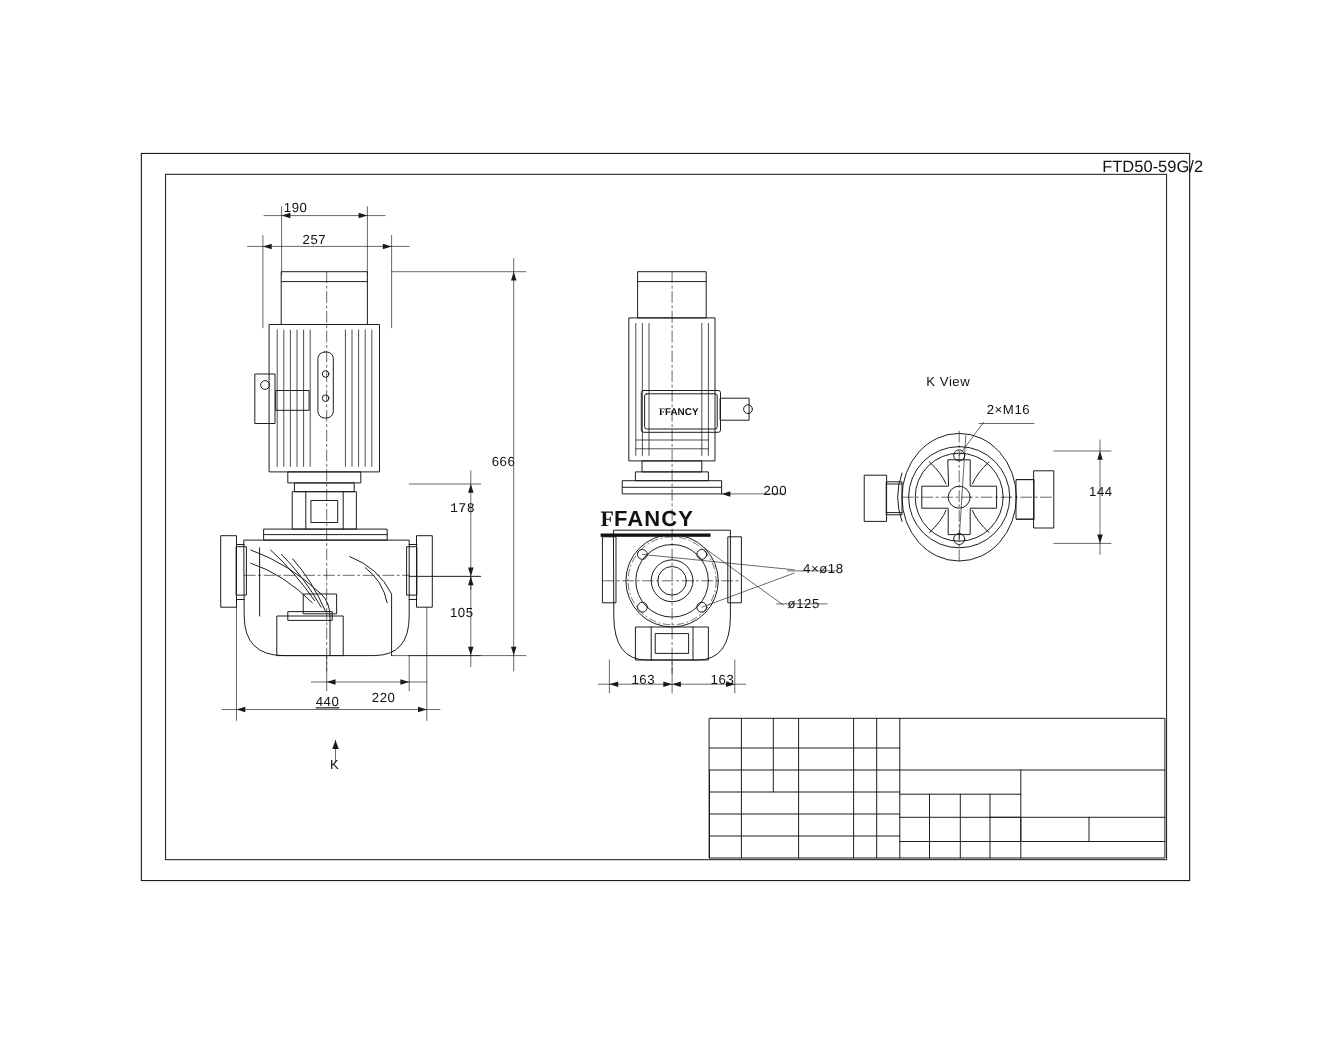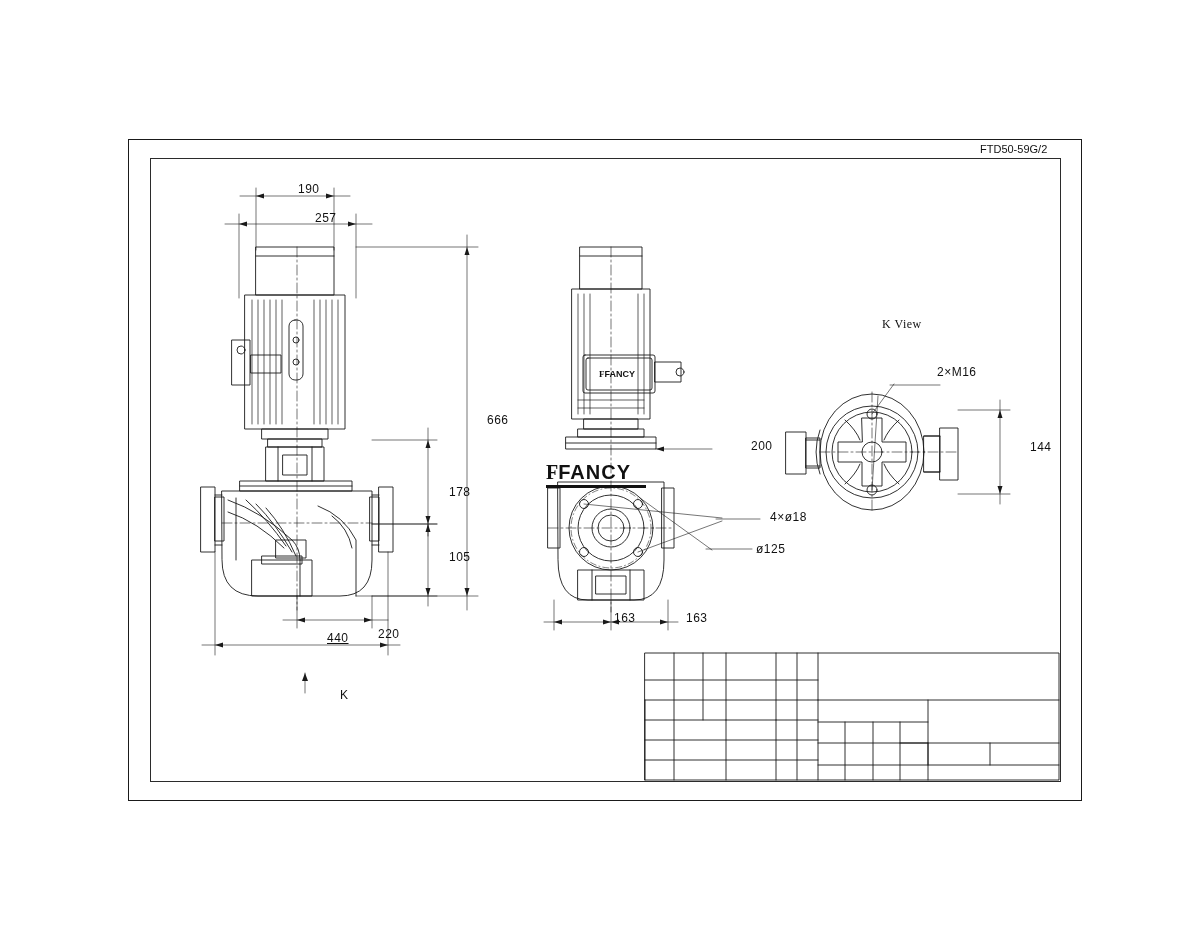--- a/index.html
+++ b/index.html
@@ -1,21 +1,21 @@
 <!DOCTYPE html>
 <html><head>
 <meta charset="utf-8">
 <style>
   html,body{margin:0;padding:0;background:#ffffff;}
   body{width:1200px;height:950px;font-family:"Liberation Sans",sans-serif;overflow:hidden;}
   #sheet{position:absolute;left:0;top:0;width:1200px;height:950px;background:#fff;}
   .frame-outer{position:absolute;left:128px;top:139px;width:952px;height:660px;border:1px solid #1a1a1a;background:#fff;}
   .frame-inner{position:absolute;left:150px;top:158px;width:909px;height:622px;border:1px solid #2b2b2b;}
   .lbl{position:absolute;color:#111;white-space:nowrap;font-size:11px;line-height:1;}
-  .dim{font-size:12px;letter-spacing:0.5px;padding-left:40px;}
+  .dim{font-size:12px;letter-spacing:0.5px;}
   svg{position:absolute;left:0;top:0;width:1200px;height:950px;overflow:visible;}
   .wm{position:absolute;color:#f3c9cd;opacity:.85;font-weight:bold;font-size:19px;letter-spacing:1px;white-space:nowrap;}
   .wm .f{color:#e8aab0;}
   .wm .sub{display:block;font-size:5.5px;letter-spacing:2px;font-weight:normal;margin-top:1px;}
   .logo{position:absolute;white-space:nowrap;}
   .logo .mark{display:inline-block;color:#111;font-weight:bold;font-size:20px;font-family:"Liberation Serif",serif;}
   .logo .word{display:inline-block;color:#111;font-weight:bold;font-size:20px;letter-spacing:1px;font-family:"Liberation Sans",sans-serif;}
   .logo .bar{display:block;height:3px;background:#111;margin-top:1px;}
   .tb{position:absolute;left:645px;top:653px;width:414px;height:127px;}
 </style>
@@ -275,37 +275,37 @@
         <line x1="900" y1="743" x2="928" y2="743"></line>
         <line x1="928" y1="743" x2="928" y2="765"></line>
         <line x1="990" y1="743" x2="990" y2="765"></line>
       </g>
     </g>
   </svg>
 
   <div class="lbl dim" style="left:258px;top:183px;">190</div>
   <div class="lbl dim" style="left:275px;top:212px;">257</div>
   <div class="lbl dim" style="left:447px;top:414px;">666</div>
-  <div class="lbl dim" style="left:409px;top:486px;">178</div>
+  <div class="lbl dim" style="left:409px;top:456px;font-family:Liberation Mono, monospace;">178</div>
   <div class="lbl dim" style="left:409px;top:551px;">105</div>
   <div class="lbl dim" style="left:338px;top:628px;">220</div>
   <div class="lbl dim" style="left:287px;top:632px;text-decoration:underline;">440</div>
   <div class="lbl dim" style="left:300px;top:689px;">K</div>
 
-  <div class="lbl dim" style="left:711px;top:440px;">200</div>
+  <div class="lbl dim" style="left:694px;top:440px;">200</div>
   <div class="lbl dim" style="left:730px;top:511px;">4×ø18</div>
   <div class="lbl dim" style="left:716px;top:543px;text-align:right;">ø125</div>
   <div class="lbl dim" style="left:574px;top:612px;">163</div>
   <div class="lbl dim" style="left:646px;top:612px;">163</div>
 
-  <div class="lbl dim" style="left:842px;top:318px;font-family:Liberation Serif, serif;">K View</div>
+  <div class="lbl dim" style="left:842px;top:341px;">K View</div>
   <div class="lbl dim" style="left:897px;top:366px;text-align:right;">2×M16</div>
   <div class="lbl dim" style="left:990px;top:441px;">144</div>
 
-  <div class="lbl" style="left:980px;top:144px;font-size:11px;">FTD50-59G/2</div>
+  <div class="lbl" style="left:1002px;top:144px;font-size:15px;">FTD50-59G/2</div>
 
   <div class="logo" style="left:546px;top:461px;">
     <span class="mark">F</span><span class="word">FANCY</span>
     <span class="bar" style="width:100px;"></span>
   </div>
 
   <div class="lbl" style="left:599px;top:370px;font-size:9px;font-weight:bold;">
     <span style="font-family:'Liberation Serif',serif;">F</span><span>FANCY</span>
   </div>
 

